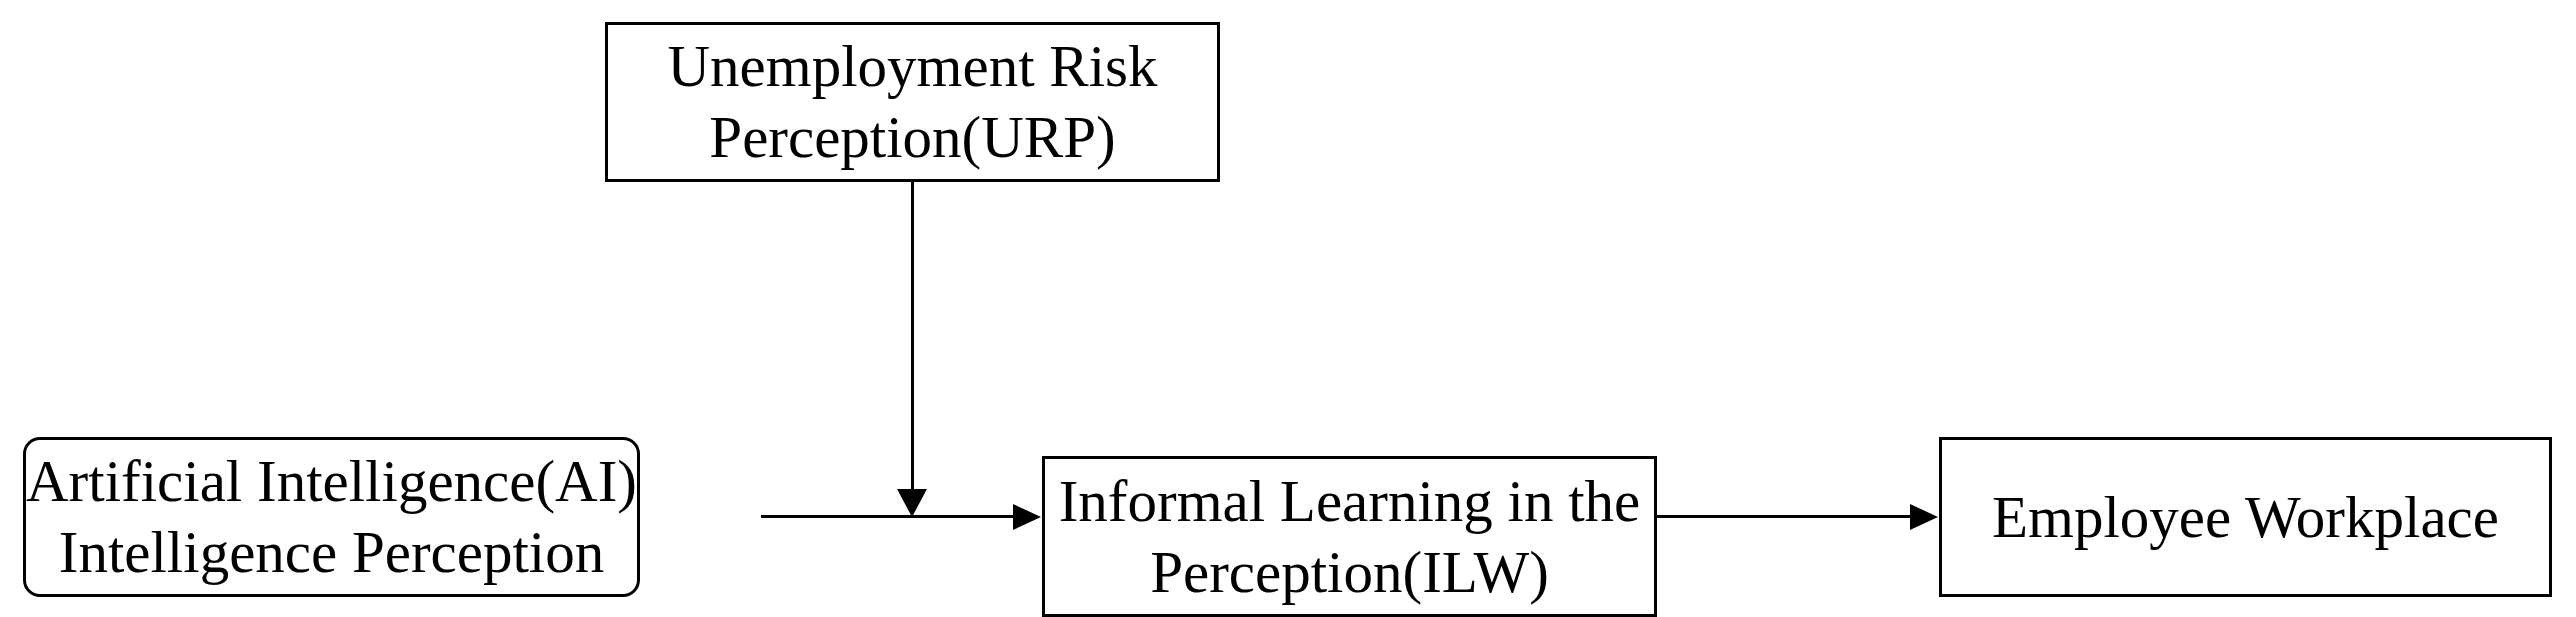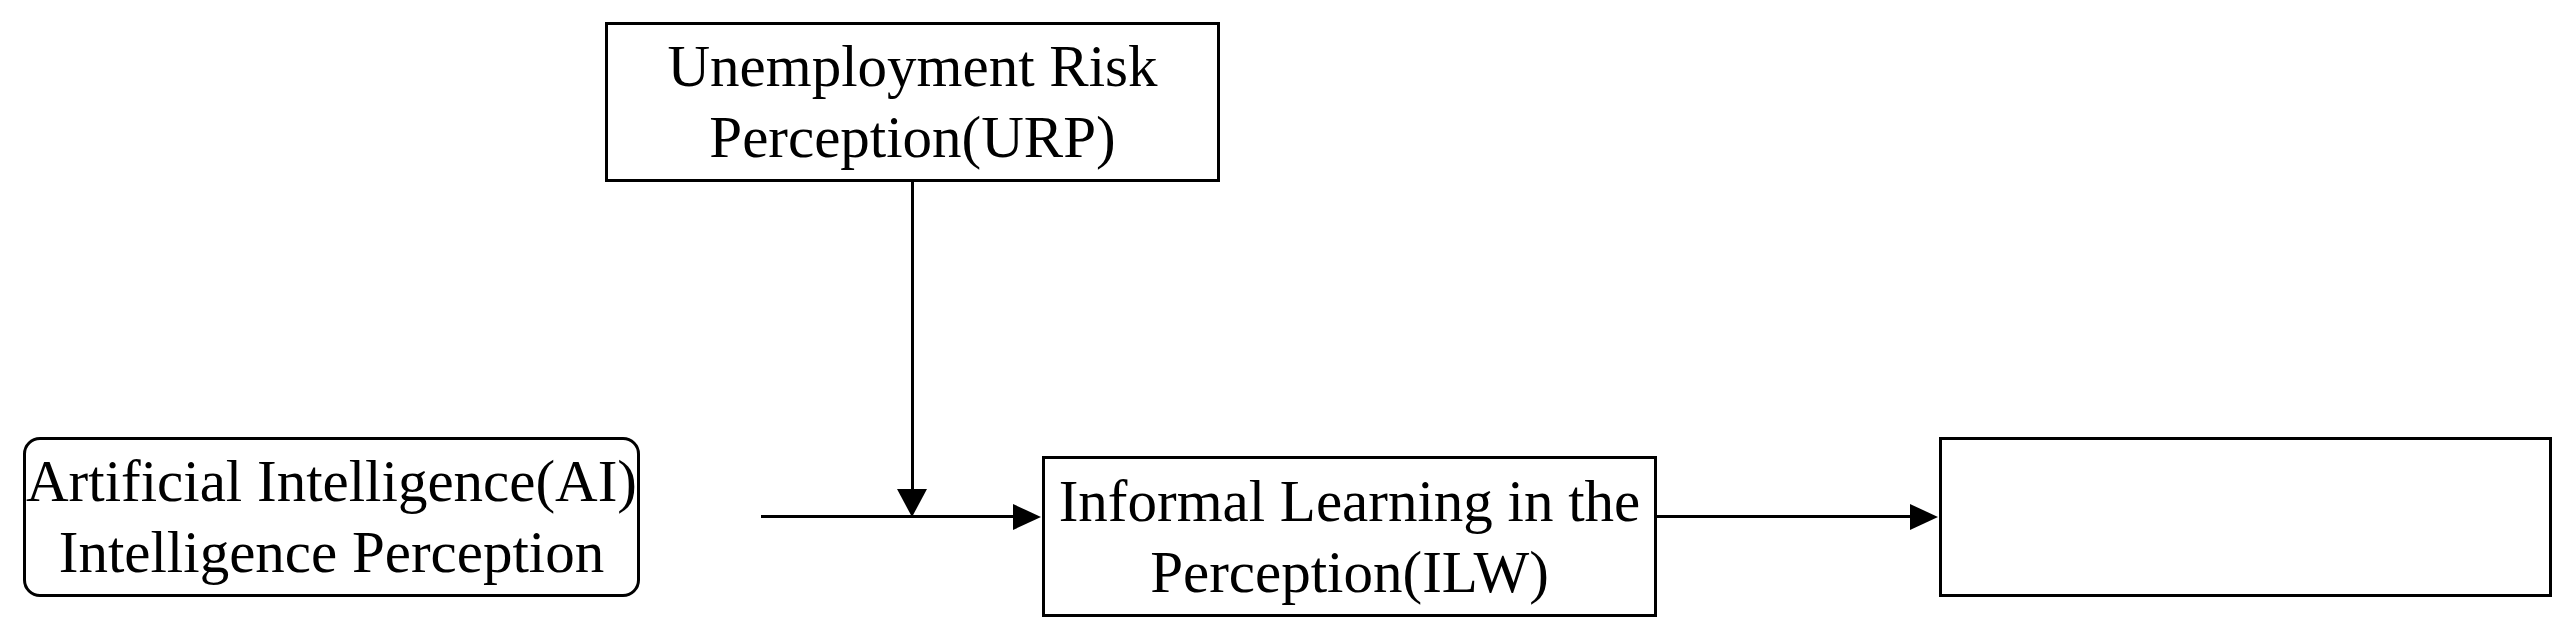--- a/index.html
+++ b/index.html
@@ -66,20 +66,21 @@
     <span class="lbl">Artificial Intelligence(AI)</span>
     <span class="lbl">Intelligence Perception</span>
   </div>
 
   <div class="node" id="node-ilw">
     <span class="lbl">Informal Learning in the</span>
     <span class="lbl">Perception(ILW)</span>
   </div>
 
   <div class="node" id="node-wwb">
+    <span class="lbl">Employee Workplace</span>
   </div>
 
   <div class="edge" id="edge-urp-moderation"></div>
   <div class="head head-down" id="head-urp-moderation"></div>
 
   <div class="edge" id="edge-ai-ilw"></div>
   <div class="head head-right" id="head-ai-ilw"></div>
 
   <div class="edge" id="edge-ilw-wwb"></div>
   <div class="head head-right" id="head-ilw-wwb"></div>

